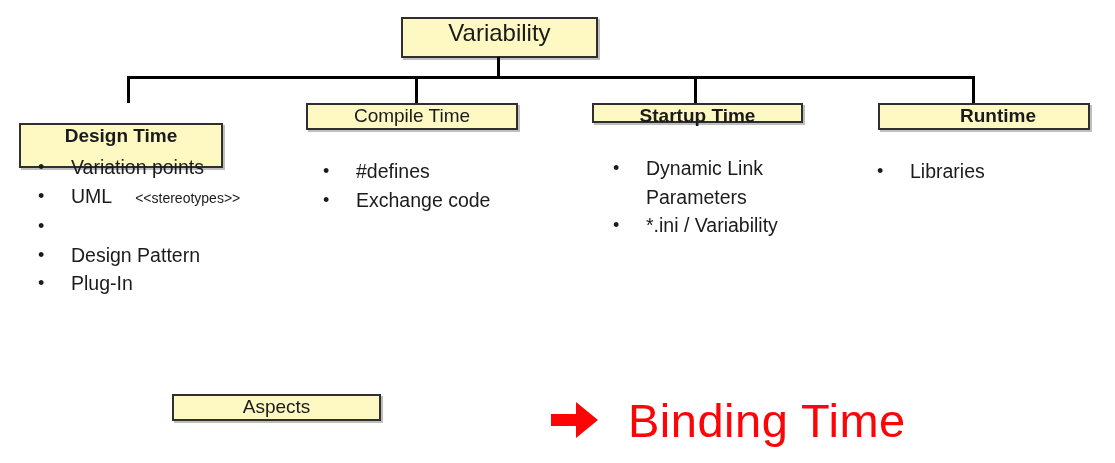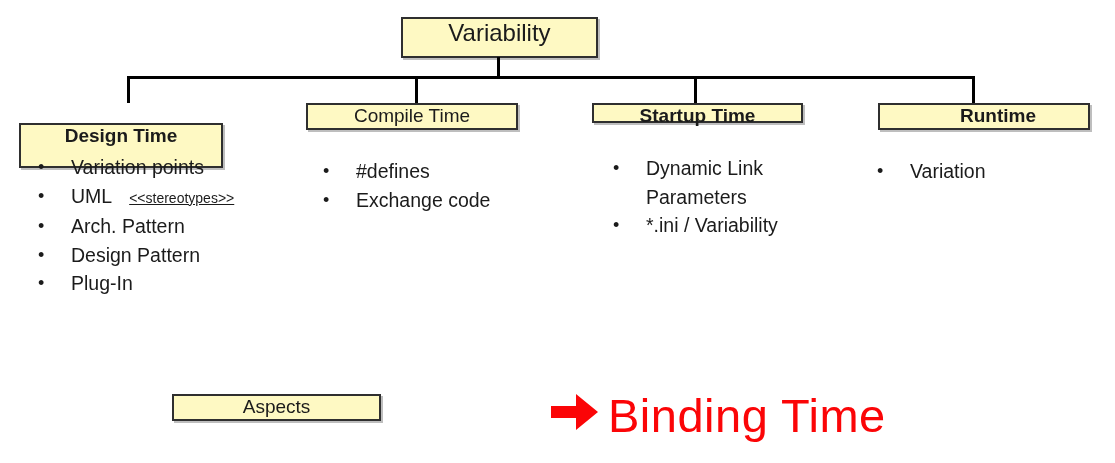--- a/index.html
+++ b/index.html
@@ -45,27 +45,27 @@
   
   .list { position: absolute; display: flex; flex-direction: column; }
   .list-design  { left: 38px;  top: 153px; }
   .list-compile { left: 323px; top: 157px; }
   .list-startup { left: 613px; top: 154px; }
   .list-runtime { left: 877px; top: 157px; }
   .li { display: flex; align-items: flex-start; font-size: 19.5px; line-height: 28.5px; }
   .bullet { width: 33px; flex: 0 0 33px; font-size: 18px; }
   .li-text { white-space: nowrap; }
   .li-text.wrap { white-space: normal; max-width: 165px; }
-  .annot { font-size: 14px; margin-left: 17px; text-decoration: underline; }
+  .annot { font-size: 14px; margin-left: 23px; }
 
   
   .binding {
     position: absolute;
     left: 551px; top: 392px; height: 56px;
-    display: flex; align-items: flex-start; gap: 10px;
+    display: flex; align-items: center; gap: 30px;
   }
   .binding-text { font-size: 47px; line-height: 1; color: #fb0507; letter-spacing: 0.5px; }
   .arrow-svg { display: block; }
 </style>
 </head>
 <body>
 
 <div class="stage">
 
   <div class="gbox root-box">
@@ -96,21 +96,20 @@
     <div class="li">
       <span class="bullet">•</span>
       <span class="li-text">Variation points</span>
     </div>
     <div class="li">
       <span class="bullet">•</span>
       <span class="li-text"><span>UML</span><span class="annot">&lt;&lt;stereotypes&gt;&gt;</span></span>
     </div>
     <div class="li">
       <span class="bullet">•</span>
-      <span class="li-text">Arch. Pattern</span>
     </div>
     <div class="li">
       <span class="bullet">•</span>
       <span class="li-text">Design Pattern</span>
     </div>
     <div class="li">
       <span class="bullet">•</span>
       <span class="li-text">Plug-In</span>
     </div>
   </div>
@@ -133,21 +132,21 @@
     </div>
     <div class="li">
       <span class="bullet">•</span>
       <span class="li-text">*.ini / Variability</span>
     </div>
   </div>
 
   <div class="list list-runtime">
     <div class="li">
       <span class="bullet">•</span>
-      <span class="li-text">Variation</span>
+      <span class="li-text">Libraries</span>
     </div>
   </div>
 
   <div class="gbox aspects-box">
     <span>Aspects</span>
   </div>
 
   <div class="binding">
     <svg class="arrow-svg" width="47" height="40" viewBox="0 0 47 40">
       <polygon points="0,14 25,14 25,2 47,20 25,38 25,26 0,26" fill="#fb0507"></polygon>

